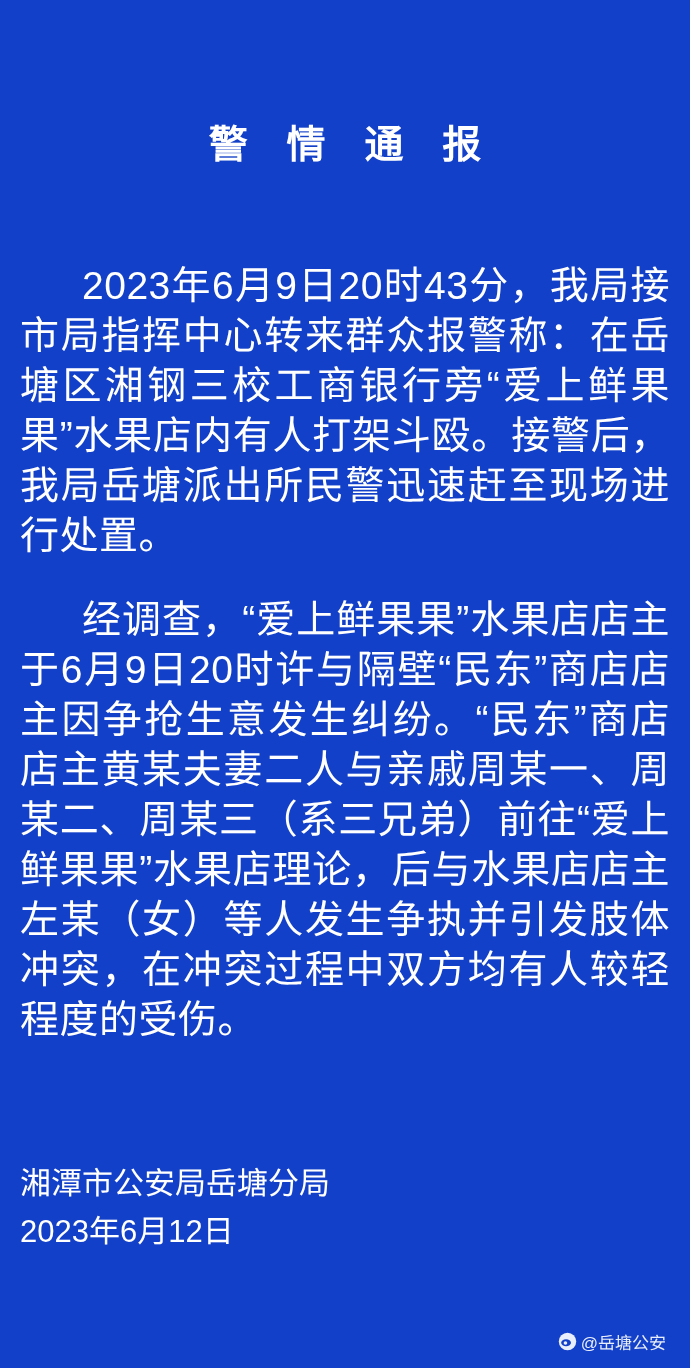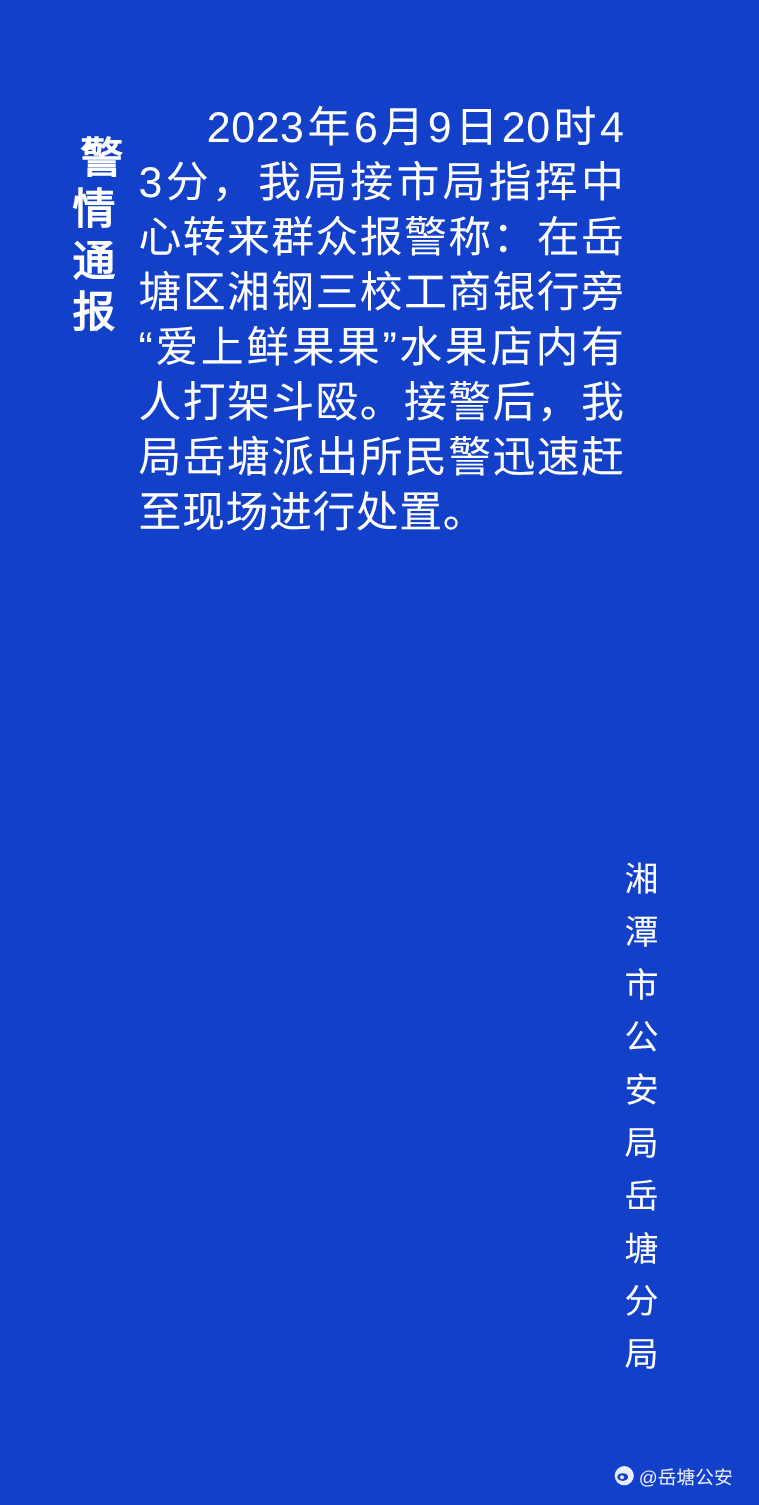--- a/index.html
+++ b/index.html
@@ -13,23 +13,23 @@
     font-family: "Liberation Sans", "DejaVu Sans", sans-serif;
     color: #ffffff;
     overflow: hidden;
     position: relative;
   }
   .page {
     width: 690px;
     height: 1368px;
     position: relative;
     box-sizing: border-box;
-    padding: 0 59px;
+    padding: 0 20px;
     display: flex;
-    flex-direction: row;
+    flex-direction: column;
   }
   .title {
     text-align: center;
     font-size: 39px;
     font-weight: bold;
     letter-spacing: 14px;
     text-indent: 14px;
     margin-top: 122px;
     line-height: 1.2;
   }
@@ -83,24 +83,26 @@
 </style>
 </head>
 <body>
 
 <div class="page">
 
   <div class="title">警 情 通 报</div>
 
   <div class="body-block">
     <p class="para">2023年6月9日20时43分，我局接市局指挥中心转来群众报警称：在岳塘区湘钢三校工商银行旁“爱上鲜果果”水果店内有人打架斗殴。接警后，我局岳塘派出所民警迅速赶至现场进行处置。</p>
+    <p class="para">经调查，“爱上鲜果果”水果店店主于6月9日20时许与隔壁“民东”商店店主因争抢生意发生纠纷。“民东”商店店主黄某夫妻二人与亲戚周某一、周某二、周某三（系三兄弟）前往“爱上鲜果果”水果店理论，后与水果店店主左某（女）等人发生争执并引发肢体冲突，在冲突过程中双方均有人较轻程度的受伤。</p>
   </div>
 
   <div class="signature">
     <span class="sig-line">湘潭市公安局岳塘分局</span>
+    <span class="sig-line">2023年6月12日</span>
   </div>
 
   <div class="footer">
     <span class="weibo-icon">
       <svg width="19" height="19" viewBox="0 0 24 24" aria-hidden="true">
         <circle cx="12" cy="12" r="11" fill="#e9eefc"></circle>
         <ellipse cx="10.2" cy="13.6" rx="6.2" ry="4.4" fill="#1340c8"></ellipse>
         <circle cx="9.4" cy="13.9" r="2.3" fill="#e9eefc"></circle>
         <path d="M16.3 6.1c2.6 0 4.7 2.1 4.7 4.7" fill="none" stroke="#e9eefc" stroke-width="1.5" stroke-linecap="round"></path>
       </svg>

